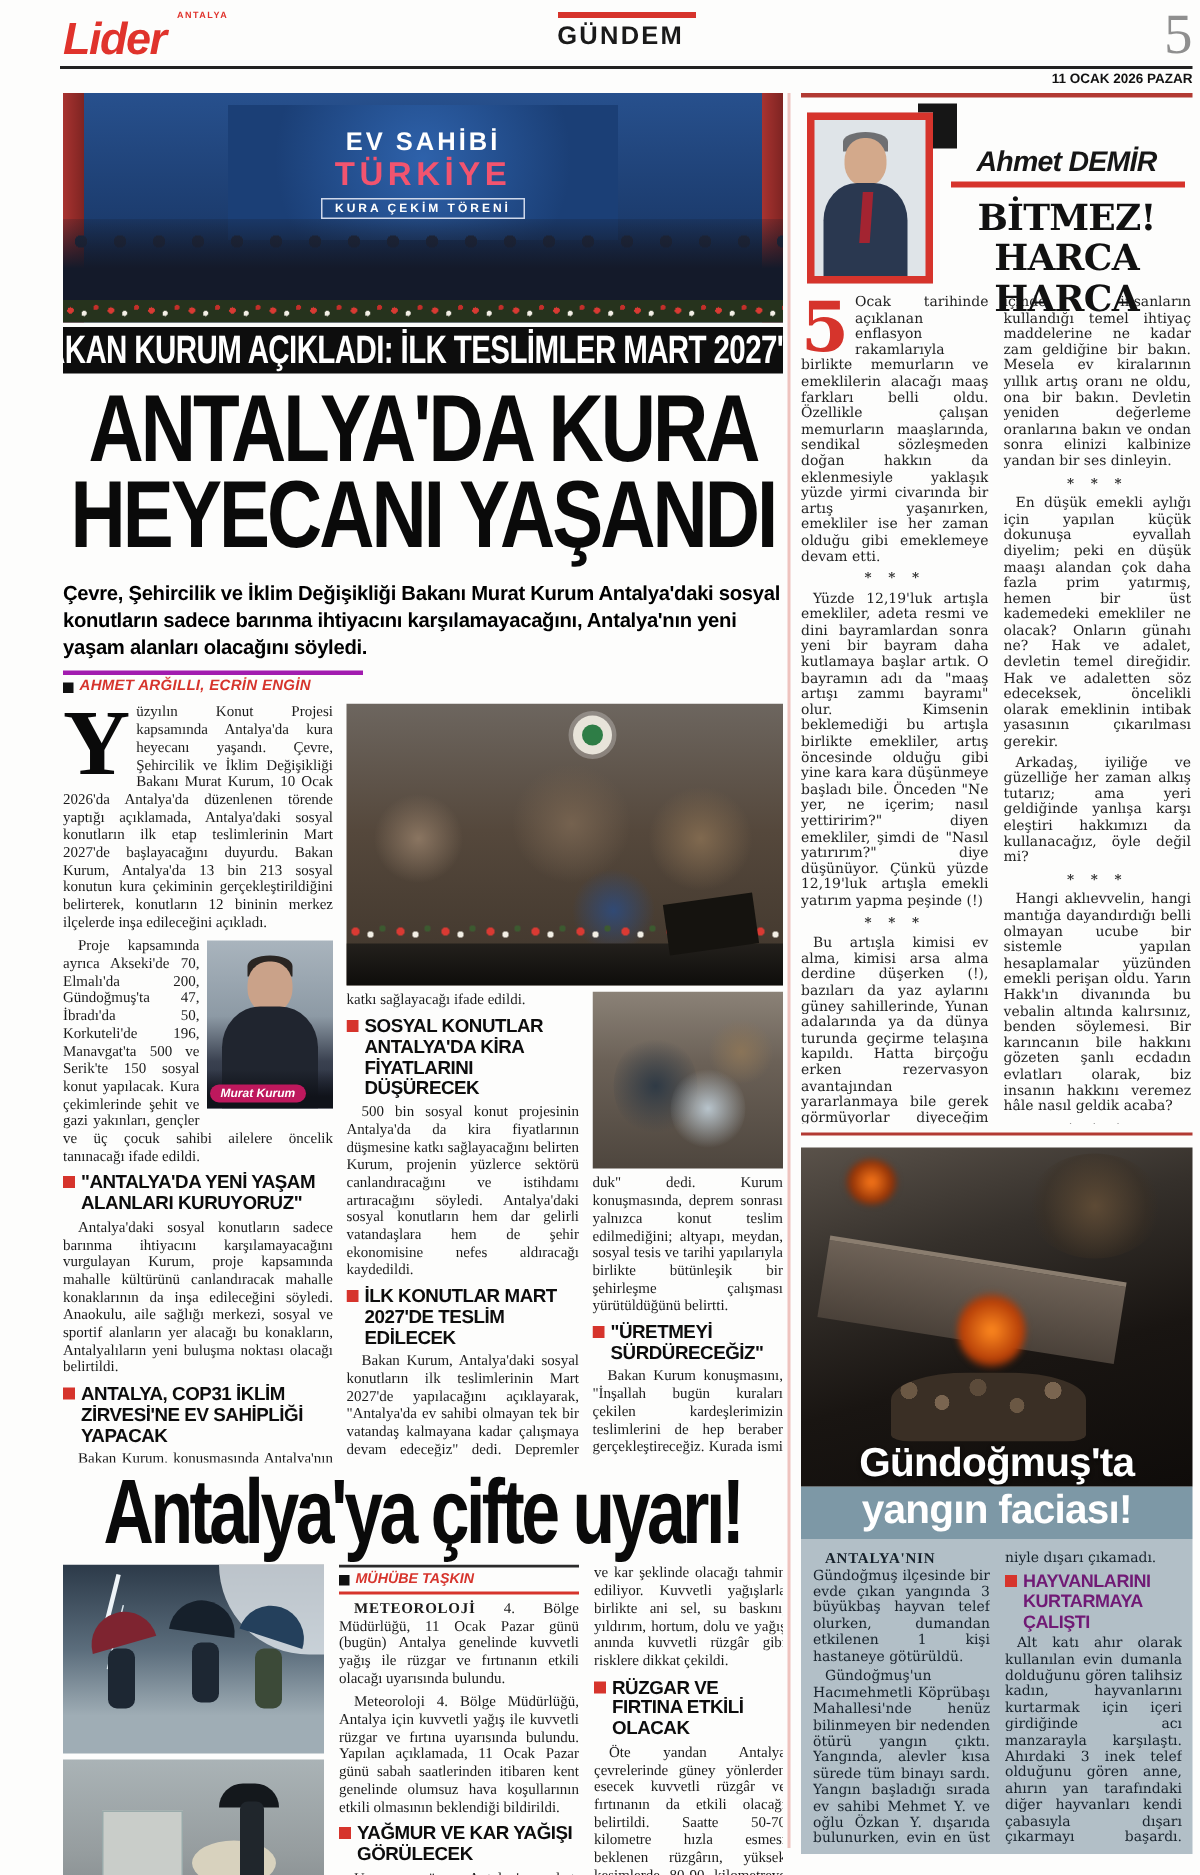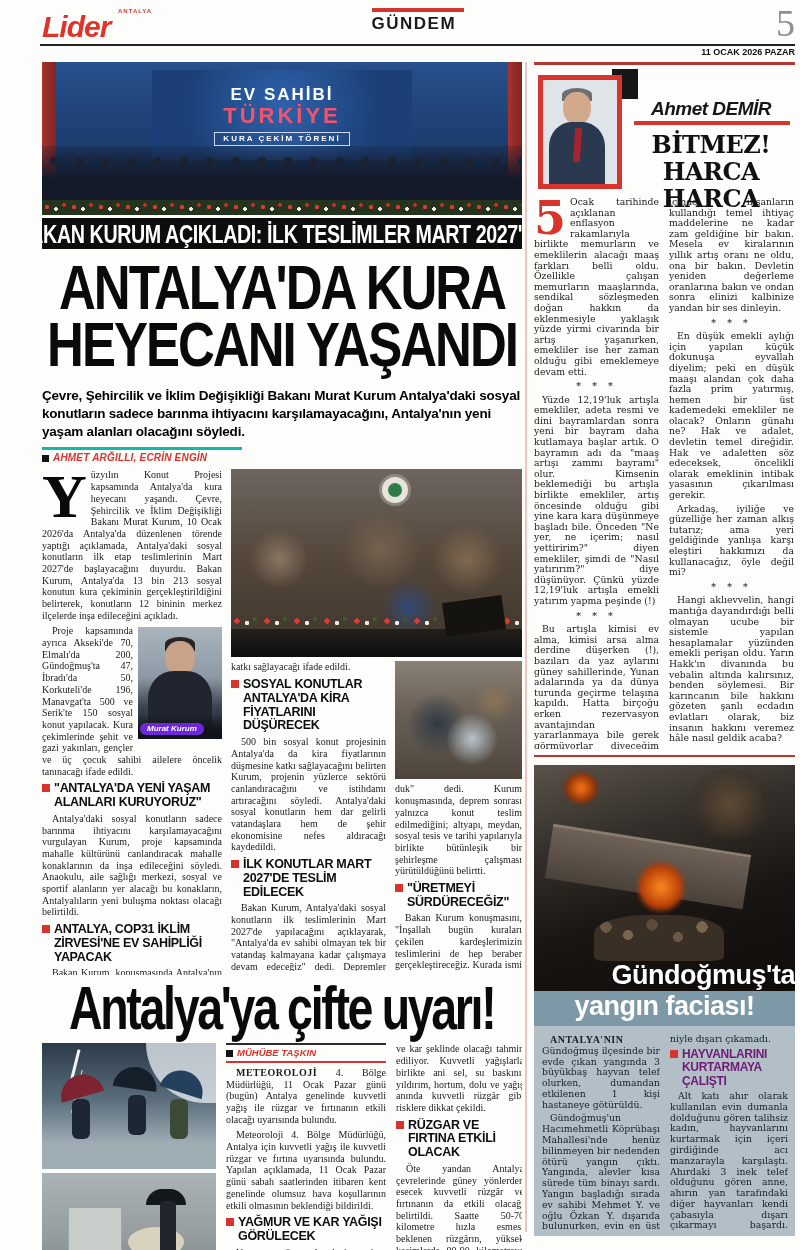--- a/index.html
+++ b/index.html
@@ -38,21 +38,21 @@
        radial-gradient(circle 2.5px at 14px 9px,#f3efe6 70%,transparent 72%),
        radial-gradient(circle 2.5px at 22px 5px,#c22f2a 70%,transparent 72%);
      background-size:27px 15px;}
   .kicker{margin-top:3px;background:#0d0d0d;height:31px;display:flex;align-items:center;justify-content:center;overflow:hidden;}
   .kicker span{font:700 24px/1 "Liberation Sans",sans-serif;color:#fff;white-space:nowrap;
      letter-spacing:-0.5px;display:inline-block;transform:scale(0.82,1.1);}
   .headline{margin:10px 0 6px;text-align:center;}
   .headline div{font:700 52px/57px "Liberation Sans",sans-serif;color:#0a0a0a;letter-spacing:-2px;
      transform:scale(0.98,1.22);transform-origin:center;}
   .deck{margin:14px 0 0;font:700 13.5px/1.32 "Liberation Sans",sans-serif;color:#000000;letter-spacing:-0.2px;}
-  .byline{margin-top:7px;border-top:3px solid #14b8a6;width:200px;padding-top:3px;display:flex;align-items:center;gap:4px;}
+  .byline{margin-top:7px;border-top:3px solid #a21caf;width:200px;padding-top:3px;display:flex;align-items:center;gap:4px;}
   .bsq{width:7px;height:7px;background:#111;}
   .byline span.names{font:italic 700 10px/1 "Liberation Sans",sans-serif;color:#d6342c;letter-spacing:.2px;}
   
   .cols{display:flex;gap:9px;margin-top:6px;height:506px;overflow:hidden;}
   .colL{width:180px;flex:none;overflow:hidden;}
   .colwrap{width:291px;flex:none;}
   .bigphoto{position:relative;width:291px;height:188px;overflow:hidden;
      background:linear-gradient(180deg,#6d665f 0%,#55483c 45%,#3f352b 100%);}
   .bigphoto .blob{position:absolute;border-radius:50%;}
   .tokbadge{position:absolute;left:52%;top:8px;width:26px;height:26px;border-radius:50%;background:#e8e4da;
@@ -76,21 +76,21 @@
   .dropcap{float:left;font:700 62px/50px "Liberation Serif",serif;padding:2px 4px 0 0;color:#0a0a0a;}
   .sub{display:flex;gap:4px;margin:5px 0 3px;font:700 12.5px/1.1 "Liberation Sans",sans-serif;
        letter-spacing:-0.3px;color:#0d0d0d;}
   .rsq{width:8px;height:8px;background:#d6342c;flex:none;margin-top:2px;}
   .kurumfig{float:right;width:84px;margin:2px 0 3px 5px;position:relative;}
   .kurumimg{width:84px;height:112px;background:linear-gradient(180deg,#a9b4bd 0%,#8d9aa5 45%,#3a4150 72%,#23283a 100%);position:relative;overflow:hidden;}
   .kurumimg .head{position:absolute;left:27px;top:14px;width:30px;height:34px;border-radius:46%;background:#caa289;}
   .kurumimg .hair{position:absolute;left:27px;top:10px;width:30px;height:14px;border-radius:50% 50% 0 0;background:#2a2522;}
   .kurumimg .suit{position:absolute;left:10px;top:44px;width:64px;height:68px;border-radius:40% 40% 0 0;background:#20252f;}
   .kurumimg .mics{position:absolute;left:0;right:0;bottom:0;height:26px;background:linear-gradient(180deg,transparent,#10131a 70%);}
-  .kurumcap{position:absolute;left:2px;bottom:4px;background:#6d28d9;color:#fff;border-radius:8px;
+  .kurumcap{position:absolute;left:2px;bottom:4px;background:#be185d;color:#fff;border-radius:8px;
      padding:2px 7px;font:italic 700 8px/1 "Liberation Sans",sans-serif;}
   
   .whead{margin:8px 0 4px;text-align:center;font:700 50px/1 "Liberation Sans",sans-serif;
      color:#0a0a0a;letter-spacing:-2.5px;}
   .whead span{display:inline-block;transform:scale(0.93,1.22);white-space:nowrap;}
   .wcols{display:flex;gap:10px;margin-top:10px;height:250px;overflow:hidden;}
   .wphotos{width:174px;flex:none;}
   .storm1{position:relative;width:174px;height:126px;overflow:hidden;
      background:linear-gradient(180deg,#2c3a49 0%,#57photo6b7b 40%,#8fa0ab 75%,#cfd6d8 100%);
      background:linear-gradient(180deg,#2c3a49 0%,#5b6d7c 45%,#9fadb5 80%);}
@@ -142,21 +142,21 @@
   .roof{position:absolute;left:14px;top:74px;width:200px;height:52px;background:linear-gradient(180deg,#6e6257,#4a4139);
      transform:rotate(9deg);border-top:3px solid #8a7d6f;}
   .trunk{position:absolute;right:20px;top:4px;width:90px;height:70px;border-radius:50%;
      background:radial-gradient(circle,#5d4a35 0%,rgba(60,48,35,.4) 60%,transparent 75%);}
   .stones{position:absolute;left:60px;bottom:30px;width:130px;height:46px;border-radius:40% 40% 10% 10%;
      background:radial-gradient(circle 8px at 12px 12px,#6b5844 70%,transparent 72%),
        radial-gradient(circle 7px at 34px 20px,#7a6550 70%,transparent 72%),
        radial-gradient(circle 8px at 58px 10px,#5c4b3a 70%,transparent 72%),
        radial-gradient(circle 7px at 84px 22px,#6b5844 70%,transparent 72%),
        radial-gradient(circle 8px at 108px 12px,#7a6550 70%,transparent 72%),#3a2f25;}
-  .fire-t1{position:absolute;left:0;right:0;bottom:2px;text-align:right;
+  .fire-t1{position:absolute;left:0;right:0;bottom:2px;text-align:center;
      font:700 27px/1 "Liberation Sans",sans-serif;color:#fff;letter-spacing:-0.5px;text-shadow:0 1px 3px rgba(0,0,0,.6);}
   .firestrip{background:#7d98a6;text-align:center;padding:2px 0 6px;
      font:700 27px/1 "Liberation Sans",sans-serif;color:#fff;letter-spacing:-0.5px;}
   .firebody{background:#b2bfc7;padding:8px 8px 6px;height:196px;overflow:hidden;display:flex;gap:10px;}
   .fcol{width:118px;flex:none;overflow:hidden;}
   .fp{font:9.3px/1.16 "DejaVu Serif",serif;text-align:justify;margin:0 0 3px;color:#15202a;}
   .fp.ind{text-indent:8px;}
   .fsub{display:flex;gap:4px;margin:3px 0 3px;font:700 12px/1.12 "Liberation Sans",sans-serif;color:#701a75;letter-spacing:-0.3px;}
 </style>
 </head>

